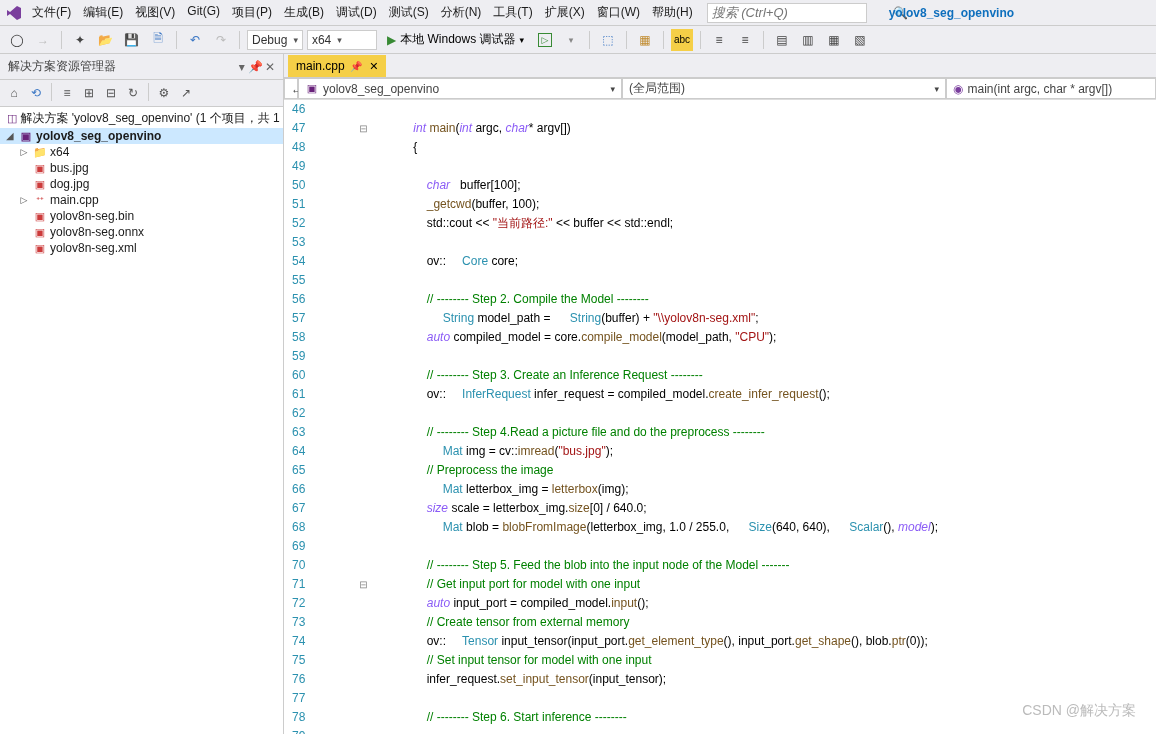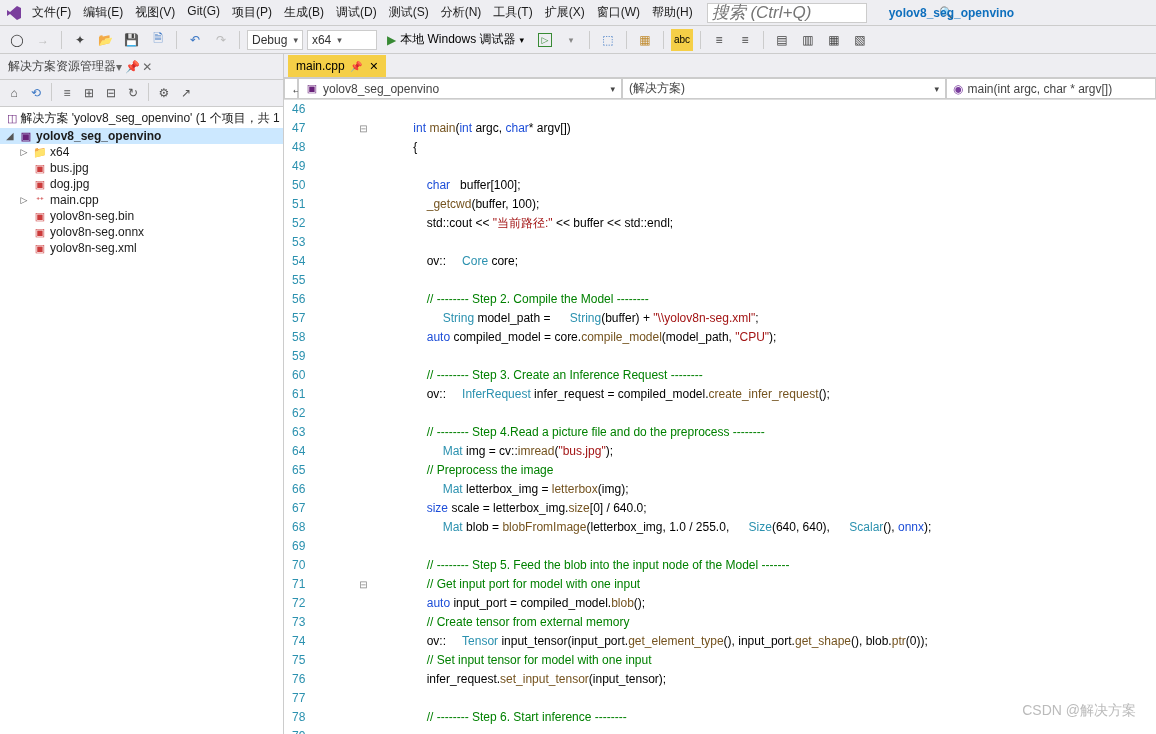--- a/index.html
+++ b/index.html
@@ -2,36 +2,36 @@
 <html><head>
 <meta charset="utf-8">
 <style>
 * { margin:0; padding:0; box-sizing:border-box; font-family:"Microsoft YaHei","Segoe UI",Consolas,sans-serif; font-size:12px; }
 body { background:#eee; overflow:hidden; width:1156px; height:734px; position:relative; }
 
 .menubar { display:flex; align-items:center; background:#eeeef2; height:26px; border-bottom:1px solid #ccc; padding-left:4px; gap:2px;}
 .vs-logo { width:20px; height:20px; display:flex; align-items:center; justify-content:center;}
 .menu-item { padding:3px 6px; color:#1b1b1b; cursor:default;}
 .searchbox { margin-left:6px; width:160px; height:20px; border:1px solid #ccc; background:#fff; display:flex; align-items:center;}
-.searchbox input { border:none; outline:none; flex:1; padding:0 4px; font-size:17px; font-style:italic; color:#888; background:transparent;}
+.searchbox input { border:none; outline:none; flex:1; padding:0 4px; font-size:13px; font-style:italic; color:#888; background:transparent;}
 .searchbox .mag { width:18px; text-align:center; color:#555;}
 .projlabel { margin-left:14px; color:#0e6fbd; font-weight:bold; padding:2px 6px;}
 
 .toolbar { display:flex; align-items:center; background:#eeeef2; height:28px; border-bottom:1px solid #ccc; padding-left:6px; gap:4px;}
 .tbtn { width:22px; height:22px; display:flex; align-items:center; justify-content:center; color:#444; position:relative;}
 .sep { width:1px; height:18px; background:#ccc; margin:0 3px;}
 .combo { height:20px; border:1px solid #ccc; background:#fff; display:flex; align-items:center; padding:0 4px; gap:6px; color:#333;}
 .combo .arr { font-size:9px; color:#555;}
 .run { display:flex; align-items:center; gap:4px; padding:0 6px; height:22px;}
 .run .play { color:#388a34; font-size:12px;}
 .play-outline { color:#388a34; border:1px solid #388a34; width:14px; height:14px; font-size:9px; display:flex;align-items:center;justify-content:center;}
 
 .main { display:flex; height:calc(100% - 54px);}
 .panel-left { width:284px; background:#f5f5f5; border-right:1px solid #ccc; display:flex; flex-direction:column;}
-.panel-title { background:#eeeef2; color:#444; padding:4px 8px; display:flex; align-items:center; border-bottom:1px solid #ccc;}
+.panel-title { background:#eeeef2; color:#444; padding:4px 8px; display:flex; align-items:center; justify-content:space-between; border-bottom:1px solid #ccc;}
 .panel-title .btns { display:flex; gap:2px; color:#666;}
 .panel-toolbar { background:#eeeef2; padding:3px 4px; display:flex; gap:2px; border-bottom:1px solid #ccc;}
 .ptbtn { width:20px; height:20px; display:flex; align-items:center; justify-content:center; color:#555;}
 .panel-search { border:1px solid #ccc; margin:2px; background:#fff;}
 .panel-search input { width:100%; border:none; outline:none; padding:3px 6px; font-style:italic; color:#888; background:transparent;}
 
 .tree { flex:1; background:#fff; overflow:auto; padding-top:2px;}
 .tree-node { display:flex; align-items:center; padding:1px 4px; gap:3px; color:#1b1b1b; white-space:nowrap;}
 .tree-node .exp { width:12px; font-size:9px; color:#555; text-align:center;}
 .tree-node.selected { background:#cce8ff; font-weight:bold;}
@@ -51,21 +51,21 @@
 .tab .close { font-size:11px;}
 .navbar { display:flex; background:#f7f7f7; border-bottom:1px solid #ddd; height:22px;}
 .navseg { border:1px solid #ccc; background:#fff; display:flex; align-items:center; padding:0 6px; color:#444; gap:4px;}
 .navseg.flex { flex:1;}
 .navseg .arr { font-size:9px;}
 
 .code { flex:1; display:flex; font-family:Consolas,monospace; font-size:13px; line-height:19px; overflow:auto; background:#fff;gap:40px;}
 .gutter { background:#fff; color:#2b91af; text-align:right; padding:0 14px 0 8px; user-select:none;}
 .fold { width:14px; color:#888; font-size:10px;}
 .codetext { white-space:pre; color:#000;}
-.kw { color:#1d4ed8;}
+.kw { color:#8b5cf6;font-style:italic;}
 .type { color:#2b91af;margin-left:16px;}
 .str { color:#a31515;}
 .cmt { color:#008000;}
 .func { color:#74531f;}
 .watermark { position:absolute; right:20px; bottom:14px; color:#bbb; font-size:14px; font-family:sans-serif;}
 </style>
 </head>
 <body>
 
 <div class="menubar">
@@ -221,21 +221,21 @@
       </div>
     </div>
     <div class="navbar">
       <div class="navseg" style="width:14px">↔</div>
       <div class="navseg flex">
           <span class="ico ico-proj">▣</span>
           <span>yolov8_seg_openvino</span>
           <span class="arr" style="margin-left:auto">▾</span>
         </div>
       <div class="navseg flex">
-          <span>(解决方案)</span>
+          <span>(全局范围)</span>
           <span class="arr" style="margin-left:auto">▾</span>
         </div>
       <div class="navseg" style="width:210px">
           <span style="color:#7a3e9d">◉</span>
           <span style="overflow:hidden;text-overflow:ellipsis;white-space:nowrap">main(int argc, char * argv[])</span>
         </div>
     </div>
     <div class="code">
       <div class="gutter" id="gutter" style="white-space: pre;">46
 47
@@ -322,25 +322,25 @@
     <span class="kw">auto</span> compiled_model = core.<span class="func">compile_model</span>(model_path, <span class="str">"CPU"</span>);
 
 <span class="cmt">    // -------- Step 3. Create an Inference Request --------</span>
     ov::<span class="type">InferRequest</span> infer_request = compiled_model.<span class="func">create_infer_request</span>();
 
 <span class="cmt">    // -------- Step 4.Read a picture file and do the preprocess --------</span>
     <span class="type">Mat</span> img = cv::<span class="func">imread</span>(<span class="str">"bus.jpg"</span>);
 <span class="cmt">    // Preprocess the image</span>
     <span class="type">Mat</span> letterbox_img = <span class="func">letterbox</span>(img);
     <span class="kw">size</span> scale = letterbox_img.<span class="func">size</span>[0] / 640.0;
-    <span class="type">Mat</span> blob = <span class="func">blobFromImage</span>(letterbox_img, 1.0 / 255.0, <span class="type">Size</span>(640, 640), <span class="type">Scalar</span>(), <span class="kw">onnx</span>);
+    <span class="type">Mat</span> blob = <span class="func">blobFromImage</span>(letterbox_img, 1.0 / 255.0, <span class="type">Size</span>(640, 640), <span class="type">Scalar</span>(), <span class="kw">model</span>);
 
 <span class="cmt">    // -------- Step 5. Feed the blob into the input node of the Model -------</span>
 <span class="cmt">    // Get input port for model with one input</span>
-    <span class="kw">auto</span> input_port = compiled_model.<span class="func">blob</span>();
+    <span class="kw">auto</span> input_port = compiled_model.<span class="func">input</span>();
 <span class="cmt">    // Create tensor from external memory</span>
     ov::<span class="type">Tensor</span> input_tensor(input_port.<span class="func">get_element_type</span>(), input_port.<span class="func">get_shape</span>(), blob.<span class="func">ptr</span>(0));
 <span class="cmt">    // Set input tensor for model with one input</span>
     infer_request.<span class="func">set_input_tensor</span>(input_tensor);
 
 <span class="cmt">    // -------- Step 6. Start inference --------</span>
 </div>
     </div>
   </div>
 </div>

